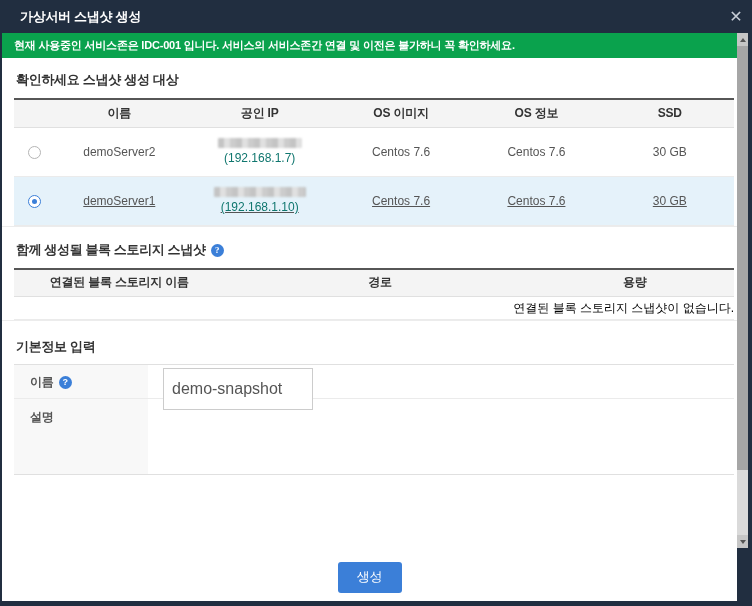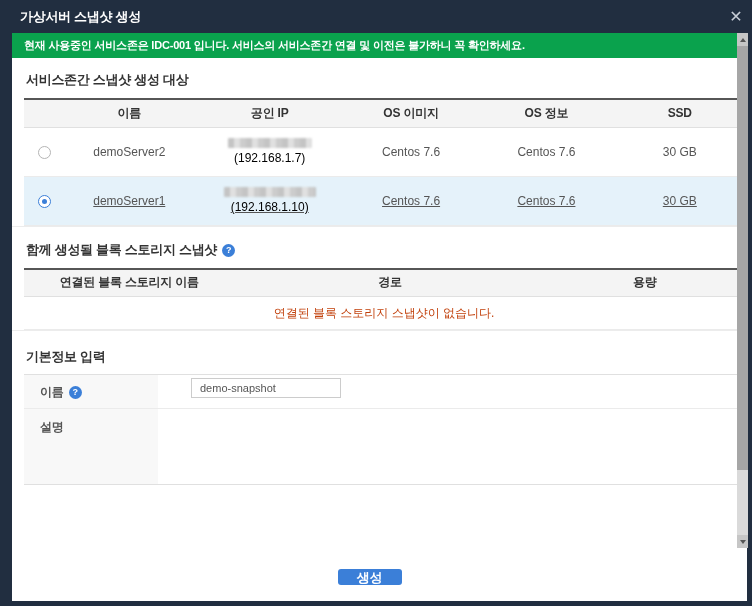--- a/index.html
+++ b/index.html
@@ -5,77 +5,77 @@
   * { margin:0; padding:0; box-sizing:border-box; }
   body { font-family:"Liberation Sans","DejaVu Sans",sans-serif; background:#e9e9e9; }
   .modal { position:relative; width:752px; height:606px; background:var(--titlebar,#212e40); overflow:hidden; }
 
   
   .titlebar { position:absolute; top:0; left:6px; width:752px; height:46px; background:var(--titlebar,#212e40); }
   .title { display:inline-block; color:#fff; font-size:13px; font-weight:bold; line-height:33px; padding-left:14px; letter-spacing:-0.3px; }
   .close { position:absolute; right:11px; top:6px; width:22px; height:22px; color:#c7cdd6; font-size:16px; line-height:22px; text-align:center; cursor:pointer; }
 
   
-  .content { position:absolute; top:33px; left:12px; width:735px; height:568px; background:#fff; overflow:hidden; }
+  .content { position:absolute; top:33px; left:2px; width:735px; height:568px; background:#fff; overflow:hidden; }
   .banner { height:25px; background:var(--banner,#0aa24d); color:#fff; font-size:11px; font-weight:bold; line-height:25px; padding-left:12px; letter-spacing:-0.2px; }
 
   .section { padding:0 3px 0 12px; }
   .section + .section { border-top:1px solid #ececec; }
   .section-heading { font-size:13px; font-weight:bold; color:#333; letter-spacing:-0.3px; }
   .sh1 { padding:13px 0 9px 2px; }
-  .sh2 { padding:14px 0 9px 2px; }
+  .sh2 { padding:14px 0 9px 2px;font-family:Liberation Serif, serif; }
   .sh3 { padding:17px 0 8px 2px; }
   .sh4 { padding:22px 0 9px 2px; }
 
   .help { display:inline-block; width:13px; height:13px; line-height:13px; border-radius:50%;
           background:var(--accent,#3b7fd8); color:#fff; font-size:9px; font-weight:bold;
           text-align:center; vertical-align:1px; margin-left:5px; cursor:pointer; }
 
   table { width:100%; border-collapse:collapse; border-top:2px solid #565656; table-layout:fixed; }
   thead th { background:#f4f4f4; font-size:12px; font-weight:bold; color:#333; height:28px;
              border-bottom:1px solid #e0e0e0; text-align:center; letter-spacing:-0.2px; }
   tbody td { font-size:12px; color:#555; text-align:center; height:49px;
              border-bottom:1px solid #ebebeb; vertical-align:middle; }
   tr.selected td { background:var(--selrow,#e5f2fa);text-decoration:underline; }
-  td.empty-cell { height:33px; color:#c2410c; }
+  td.empty-cell { height:23px; color:#000000;text-align:right; }
 
   .radio { display:inline-block; width:13px; height:13px; border:1px solid #b5b5b5; border-radius:50%;
            background:#fff; position:relative; vertical-align:middle; cursor:pointer; }
   .radio.checked { border-color:var(--accent,#3b7fd8); }
   .radio.checked::after { content:''; position:absolute; left:3px; top:3px; width:5px; height:5px;
            border-radius:50%; background:var(--accent,#3b7fd8); }
 
   .blur-ip { display:block; margin:0 auto 3px; width:84px; height:10px;
              background:repeating-linear-gradient(90deg,#c4c4c4 0 6px,#e0e0e0 6px 12px,#cccccc 12px 18px);
              filter:blur(1.1px); border-radius:1px; }
   .blur-wide { width:92px; }
-  .ip-text { display:block; font-size:12px; color:#000000; }
+  .ip-text { display:block; font-size:12px; color:#0f766e; }
 
   
   .form { border-top:1px solid #e0e0e0; border-bottom:1px solid #e0e0e0; }
   .form-row { display:flex; }
   .form-row + .form-row { border-top:1px solid #ebebeb; }
   .form-label { width:134px; background:#f8f8f8; font-size:12px; color:#555; font-weight:bold;
                 padding:10px 0 0 16px; letter-spacing:-0.2px; }
   .form-field { flex:1; }
-  .row-name { height:33px;gap:18px; }
+  .row-name { height:33px; }
   .row-name .form-label { padding-top:9px; }
   .row-name .form-field { padding:3px 0 0 15px; }
   .row-desc { height:76px; }
   .row-desc .form-field { padding:7px 0 0 15px; }
-  input.text { width:150px; height:20px; border:1px solid #ccc; font-size:11px; color:#555;
+  input.text { width:150px; height:42px; border:1px solid #ccc; font-size:16px; color:#555;
                padding:0 8px; font-family:inherit; outline:none; }
   textarea.desc { width:558px; height:74px; border:1px solid #ccc; font-size:12px; color:#555;
                padding:6px 8px; font-family:inherit; resize:none; outline:none; line-height:1.5; }
 
   
   .footer { position:absolute; left:2px; bottom:5px; width:735px; height:48px;
             display:flex; align-items:center; justify-content:center; background:transparent; }
-  .create-btn { width:64px; height:16px; background:var(--accent,#3b7fd8); color:#fff; border:none;
-            border-radius:3px; font-size:13px; font-weight:bold; font-family:inherit; cursor:pointer;
+  .create-btn { width:64px; height:31px; background:var(--accent,#3b7fd8); color:#fff; border:none;
+            border-radius:3px; font-size:13px; font-weight:normal; font-family:inherit; cursor:pointer;
             letter-spacing:-0.3px;text-align:center; }
 
   
   .scrollbar { position:absolute; top:33px; right:4px; width:11px; height:515px;
                background:#dadada; display:flex; flex-direction:column; }
   .sb-btn { height:13px; background:#c6c6c6; display:flex; align-items:center; justify-content:center; cursor:pointer; }
   .sb-thumb { height:424px; background:#a6a6a6; cursor:grab; }
   .sb-track { flex:1; }
   .tri-up { width:0; height:0; border-left:3px solid transparent; border-right:3px solid transparent; border-bottom:4px solid #555; }
   .tri-down { width:0; height:0; border-left:3px solid transparent; border-right:3px solid transparent; border-top:4px solid #555; }
@@ -90,21 +90,21 @@
     <span class="close">✕</span>
   </div>
 
   <div class="content">
 
     <div class="banner">
       <span>현재 사용중인 서비스존은 IDC-001 입니다. 서비스의 서비스존간 연결 및 이전은 불가하니 꼭 확인하세요.</span>
     </div>
 
     <div class="section">
-      <div class="section-heading sh1">서비스존간 스냅샷 생성 대상</div>
+      <div class="section-heading sh1">확인하세요 스냅샷 생성 대상</div>
       <table>
         <colgroup>
             <col style="width:40px">
             <col style="width:130px">
             <col style="width:150px">
             <col style="width:132px">
             <col style="width:138px">
             <col style="width:128px">
           </colgroup>
         <thead>

